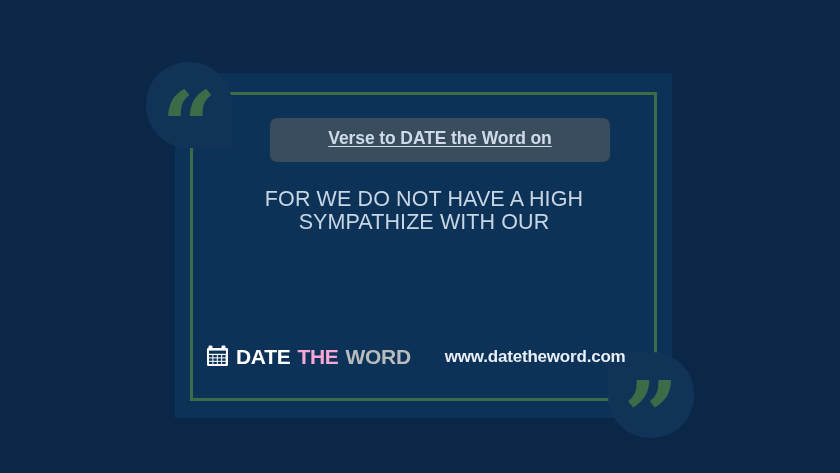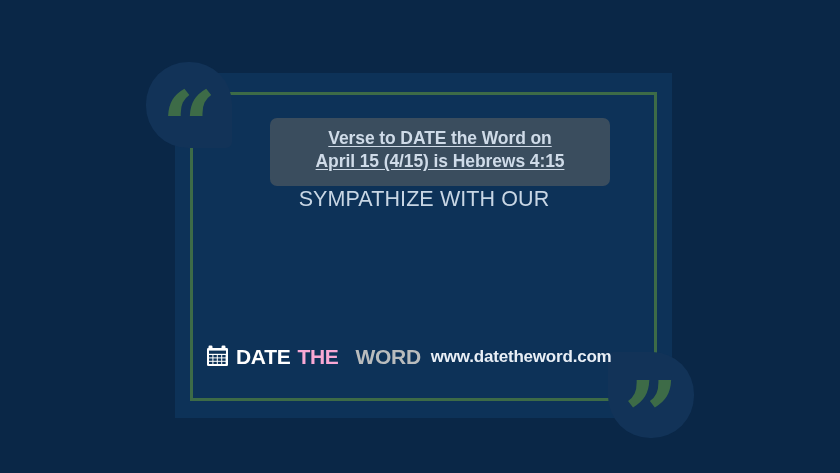--- a/index.html
+++ b/index.html
@@ -140,23 +140,23 @@
   }
   .brand {
     font-size: 21px;
     font-weight: bold;
     letter-spacing: -0.3px;
     white-space: nowrap;
     line-height: 1;
   }
   .brand-date { color: #ffffff; }
   .brand-the  { color: #f9a8d4; margin-left: 7px; }
-  .brand-word { color: #b9bcbd; margin-left: 17px; }
+  .brand-word { color: #b9bcbd; margin-left: 7px; }
   .site-url {
-    margin-left: 10px;
+    margin-left: 34px;
     color: #e8eef5;
     font-size: 17px;
     font-weight: bold;
     letter-spacing: -0.2px;
     white-space: nowrap;
     line-height: 1;
   }
 </style>
 </head>
 <body>
@@ -170,24 +170,24 @@
   <div class="quote-badge open">
     <span class="quote-glyph">“</span>
   </div>
 
   <div class="quote-badge close">
     <span class="quote-glyph">”</span>
   </div>
 
   <div class="title-badge">
     <span class="title-line">Verse to DATE the Word on </span>
-    <span class="title-line">April 15 (4/15) is Hebrews 4:15</span>
   </div>
 
   <div class="verse-body">
+    <span class="verse-line">FOR WE DO NOT HAVE A HIGH</span>
     <span class="verse-line">SYMPATHIZE WITH OUR</span>
   </div>
 
   <div class="footer">
     <svg class="cal-icon" viewBox="0 0 26 26">
       <rect x="2.5" y="2.5" width="4" height="4.5" rx="1.2" fill="#ffffff"></rect>
       <rect x="15.5" y="2.5" width="4" height="4.5" rx="1.2" fill="#ffffff"></rect>
       <rect x="1" y="5" width="21" height="18" rx="1.2" fill="#ffffff"></rect>
       <rect x="3" y="7.6" width="17" height="3.2" fill="#0d3258"></rect>
       <rect x="3" y="12" width="3.4" height="2.4" fill="#0d3258"></rect>

